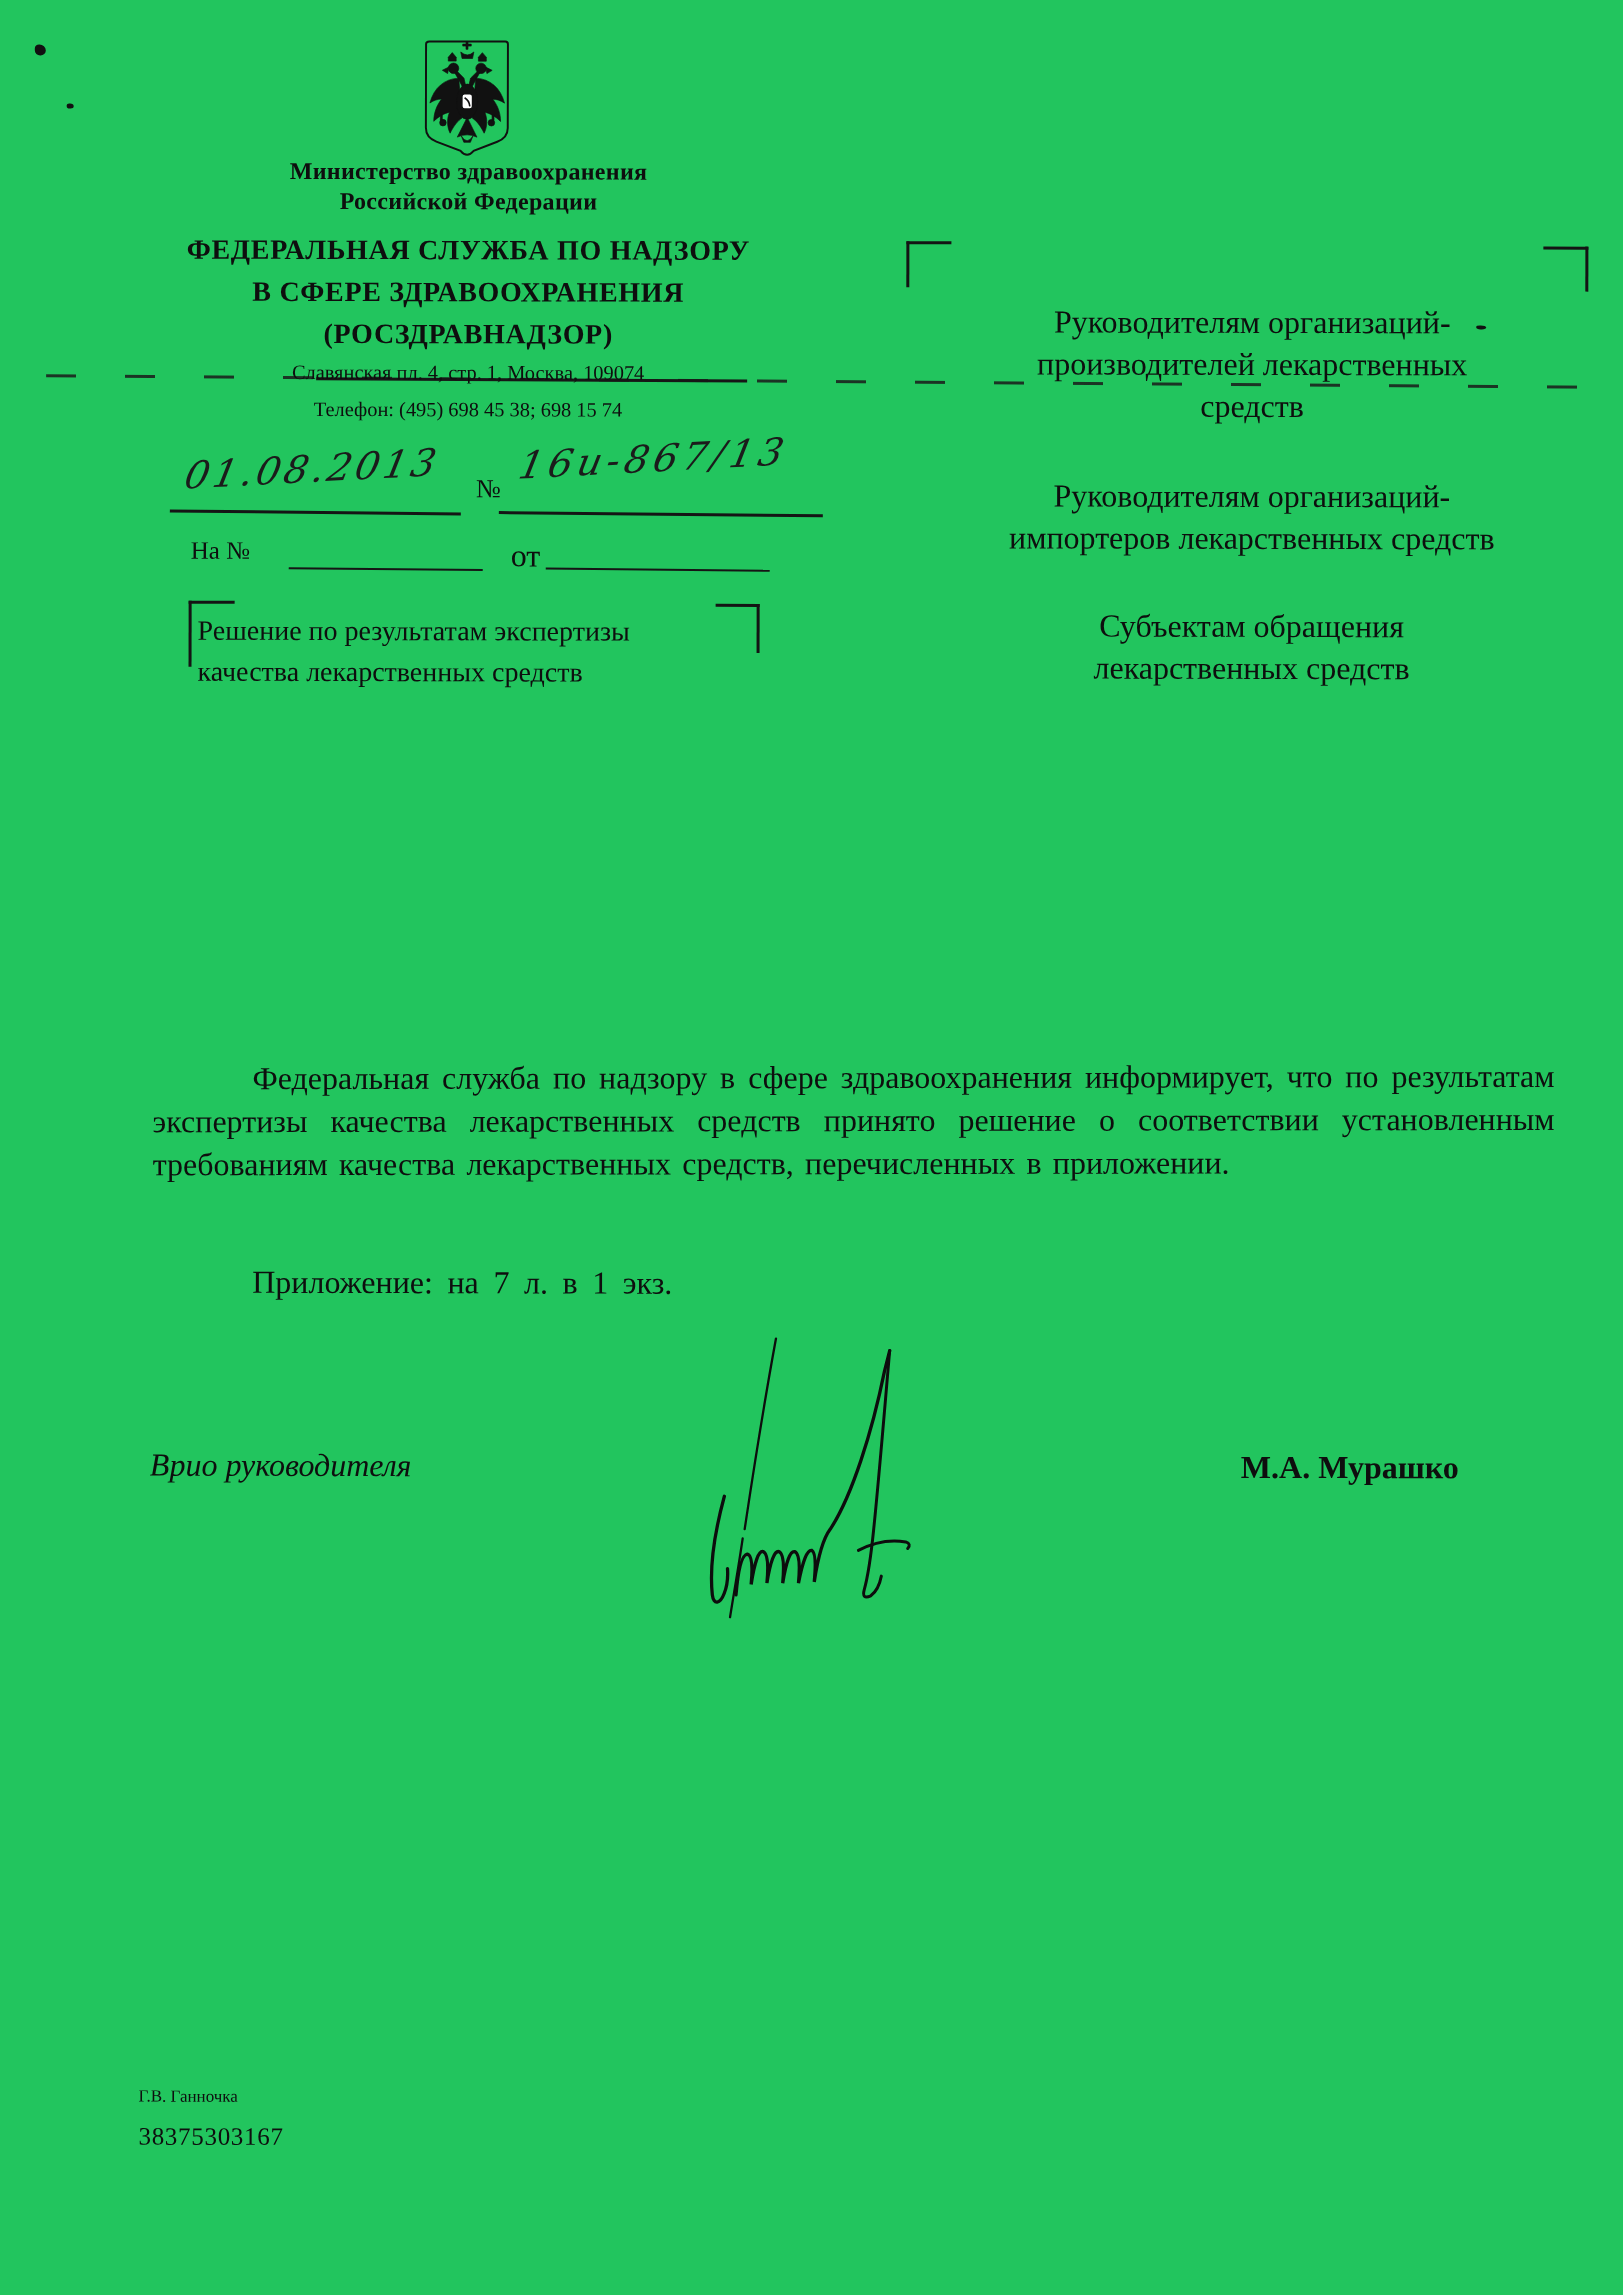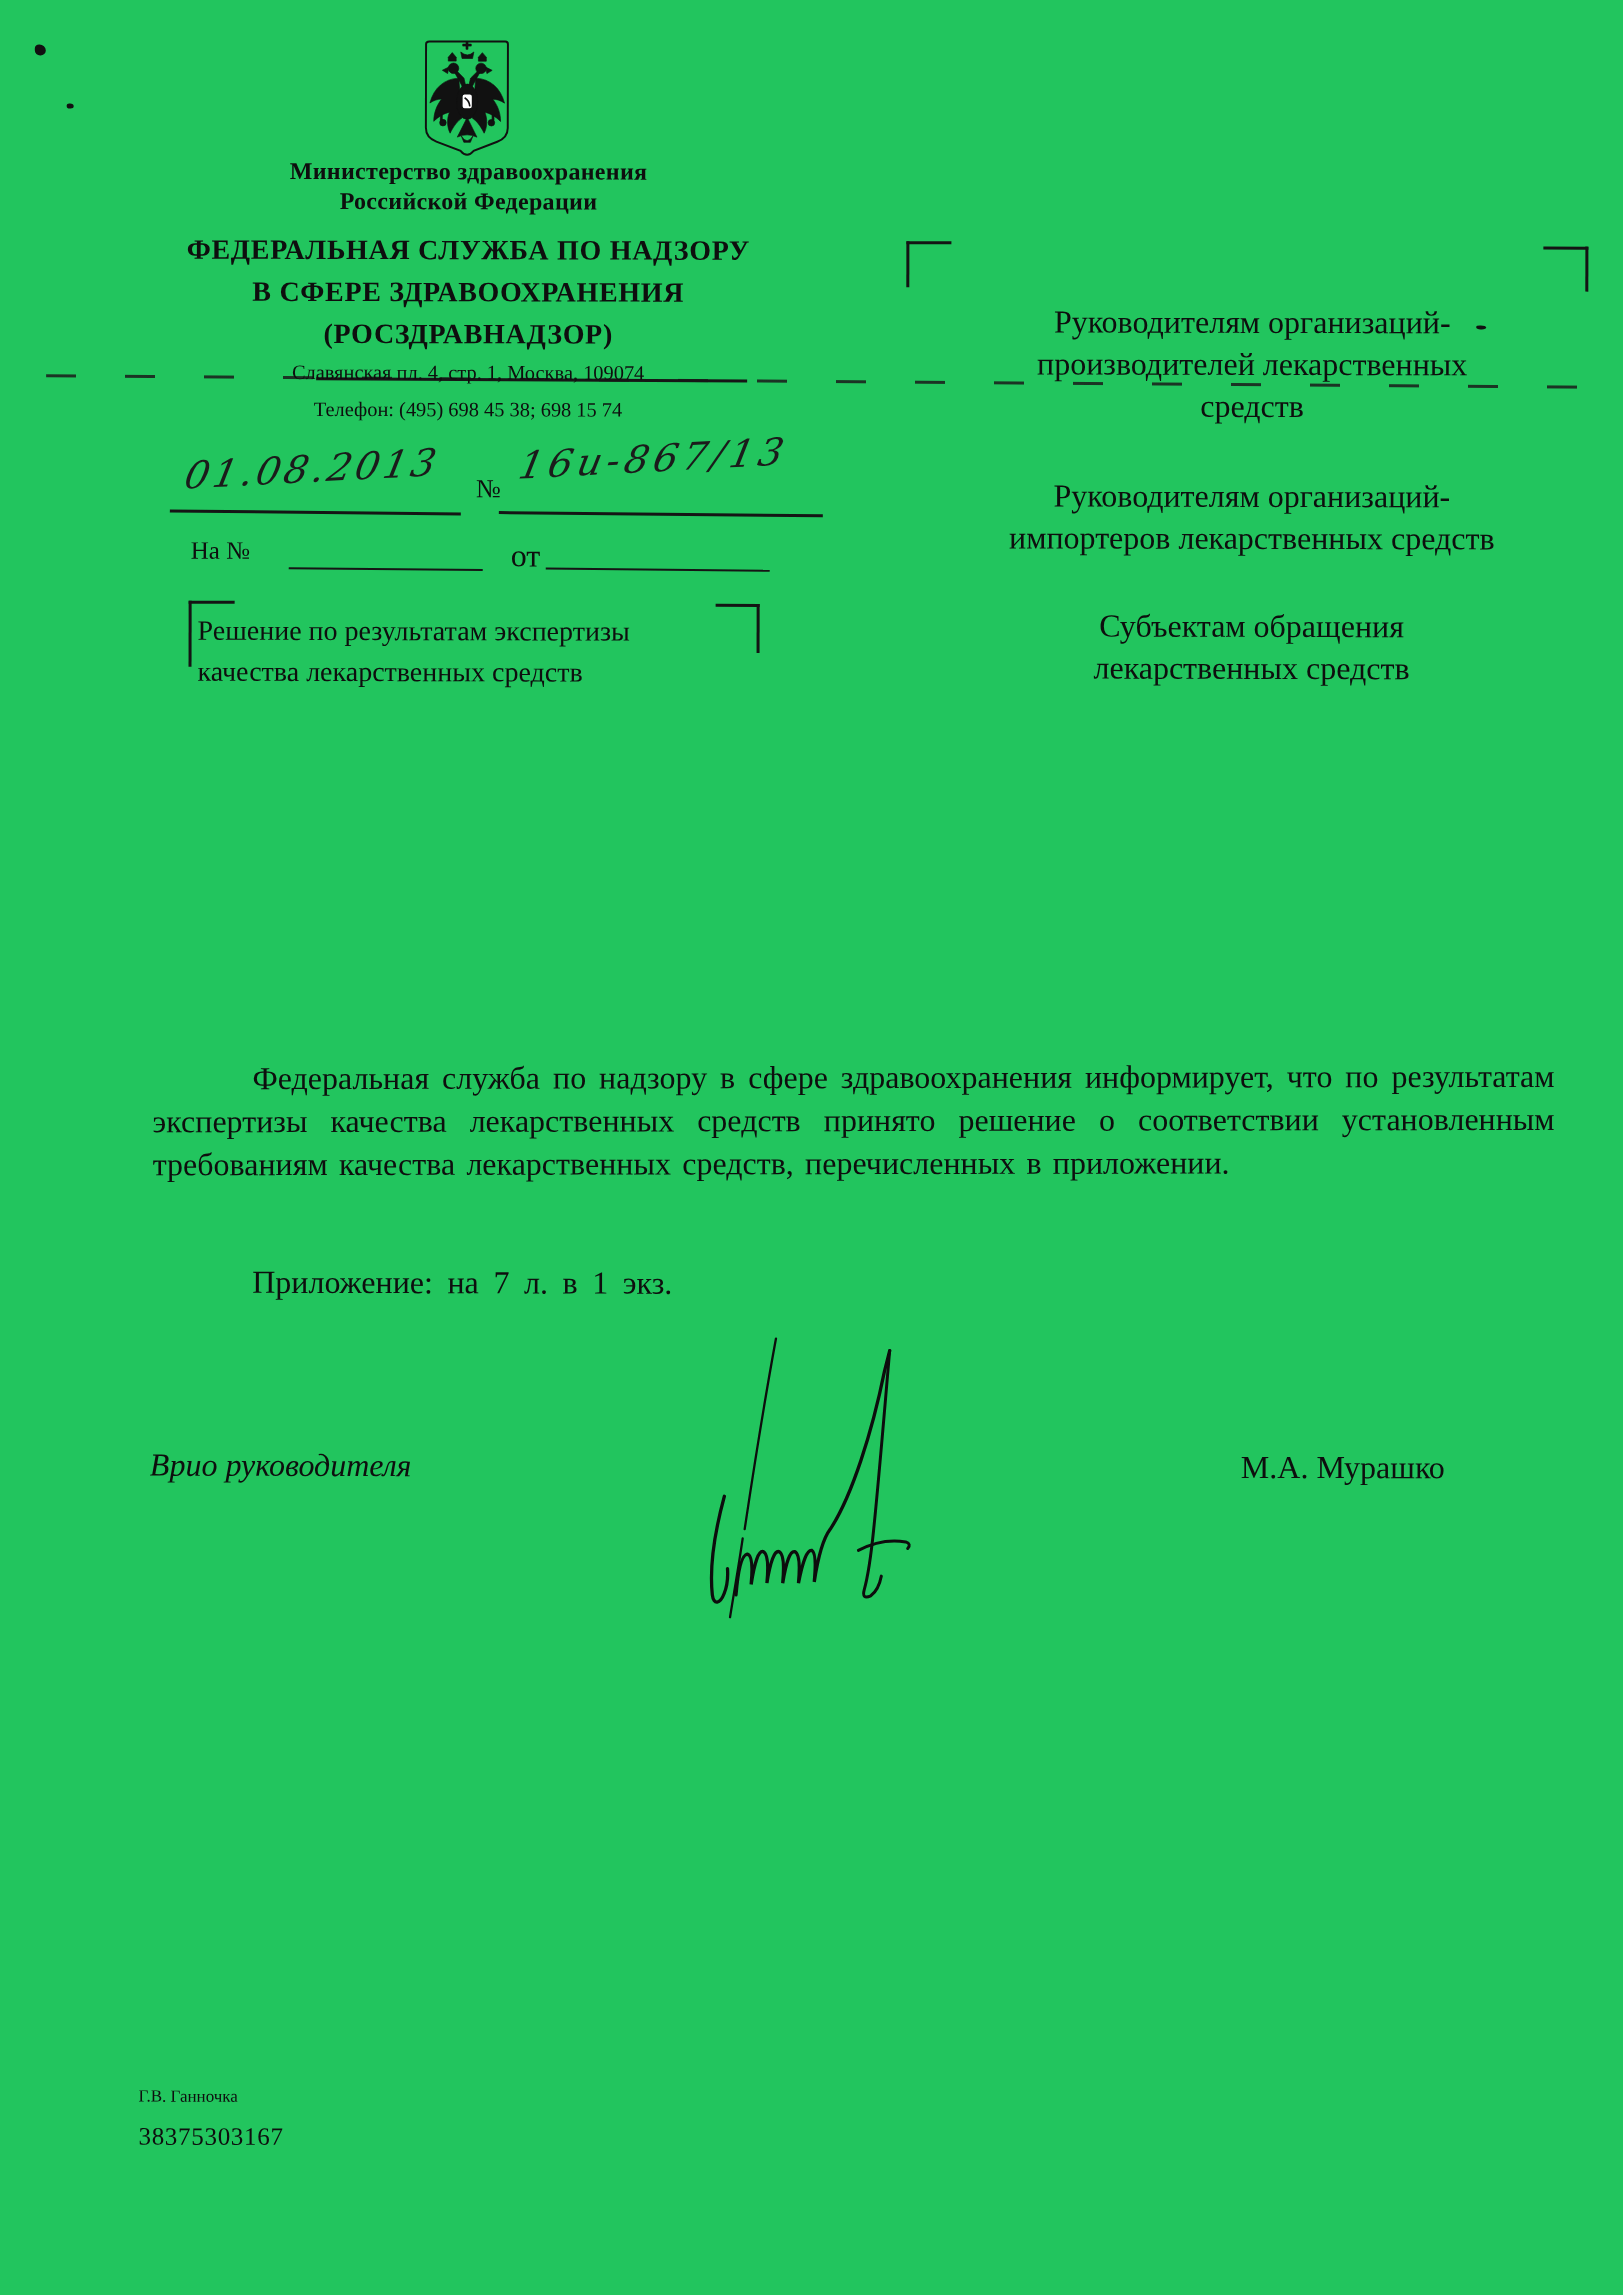--- a/index.html
+++ b/index.html
@@ -70,21 +70,21 @@
     left:153px;top:1056px;width:1402px;
     font-size:32px;line-height:43px;
     text-align:justify;text-indent:100px;
     word-spacing:3.3px;
     transform:rotate(-0.22deg);
   }
   .attach{left:253px;top:1265px;font-size:32px;word-spacing:6.6px;}
 
   
   .vrio{left:151px;top:1448px;font-size:32px;font-style:italic;}
-  .sig-name{left:1242px;top:1448px;font-size:32px;}
+  .sig-name{left:1242px;top:1448px;font-size:32px;font-weight:bold;}
   .signature{left:648px;top:1333px;}
 
   
   .foot-exec{left:141px;top:2088px;font-size:17px;}
   .foot-phone{left:141px;top:2124px;font-size:25px;letter-spacing:0.7px;}
 
   .speck{background:#111;border-radius:40% 60% 50% 50%;}
 </style>
 </head>
 <body>

